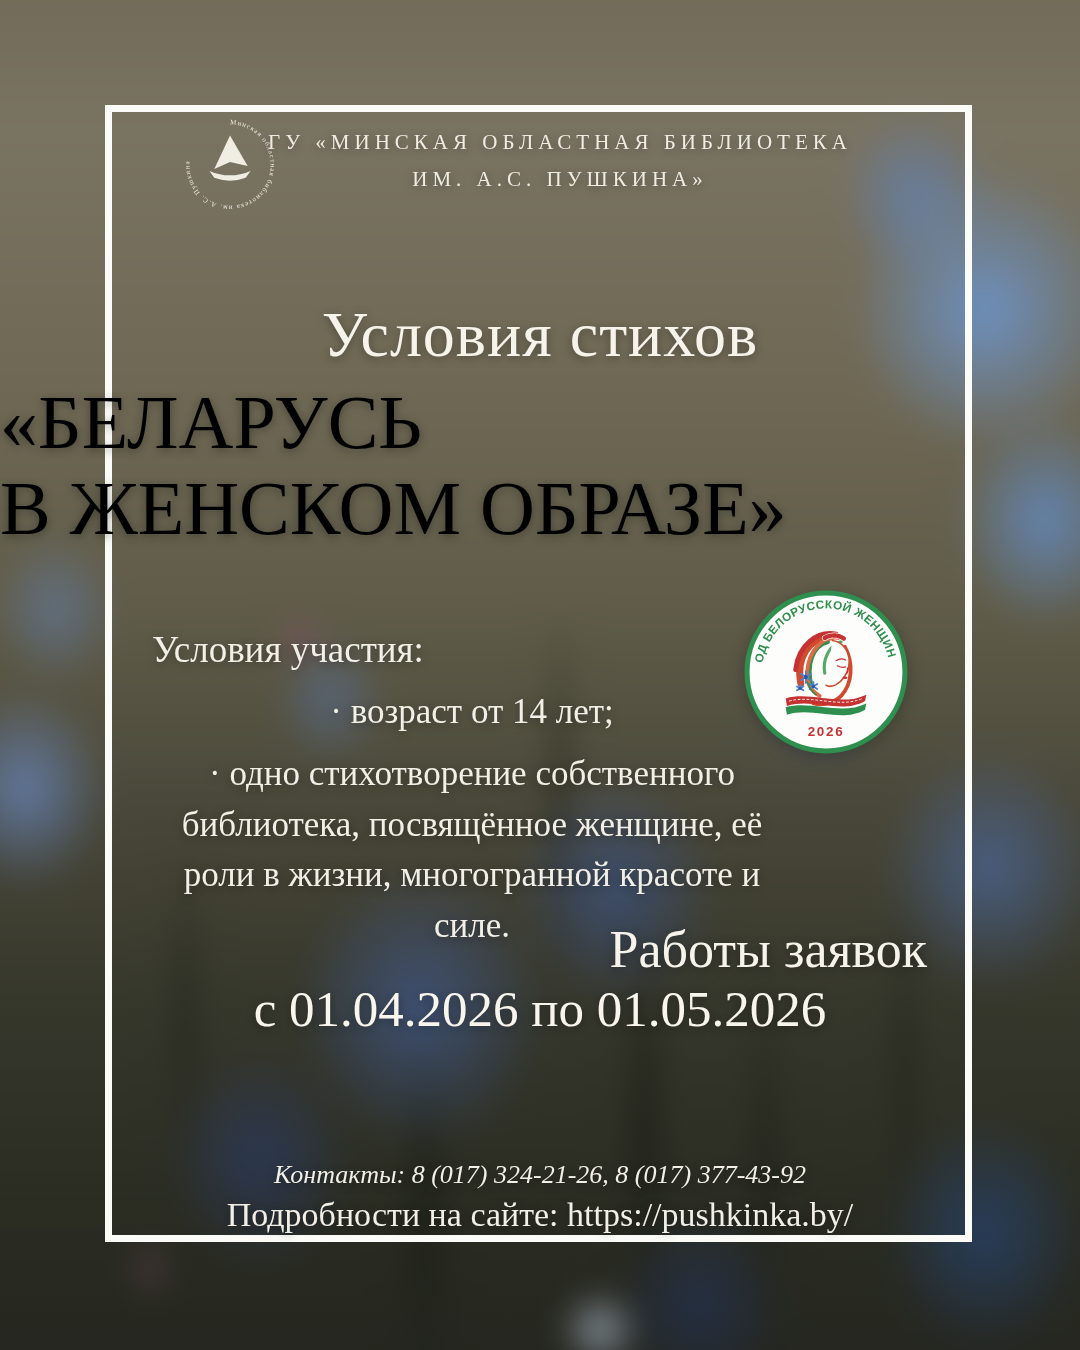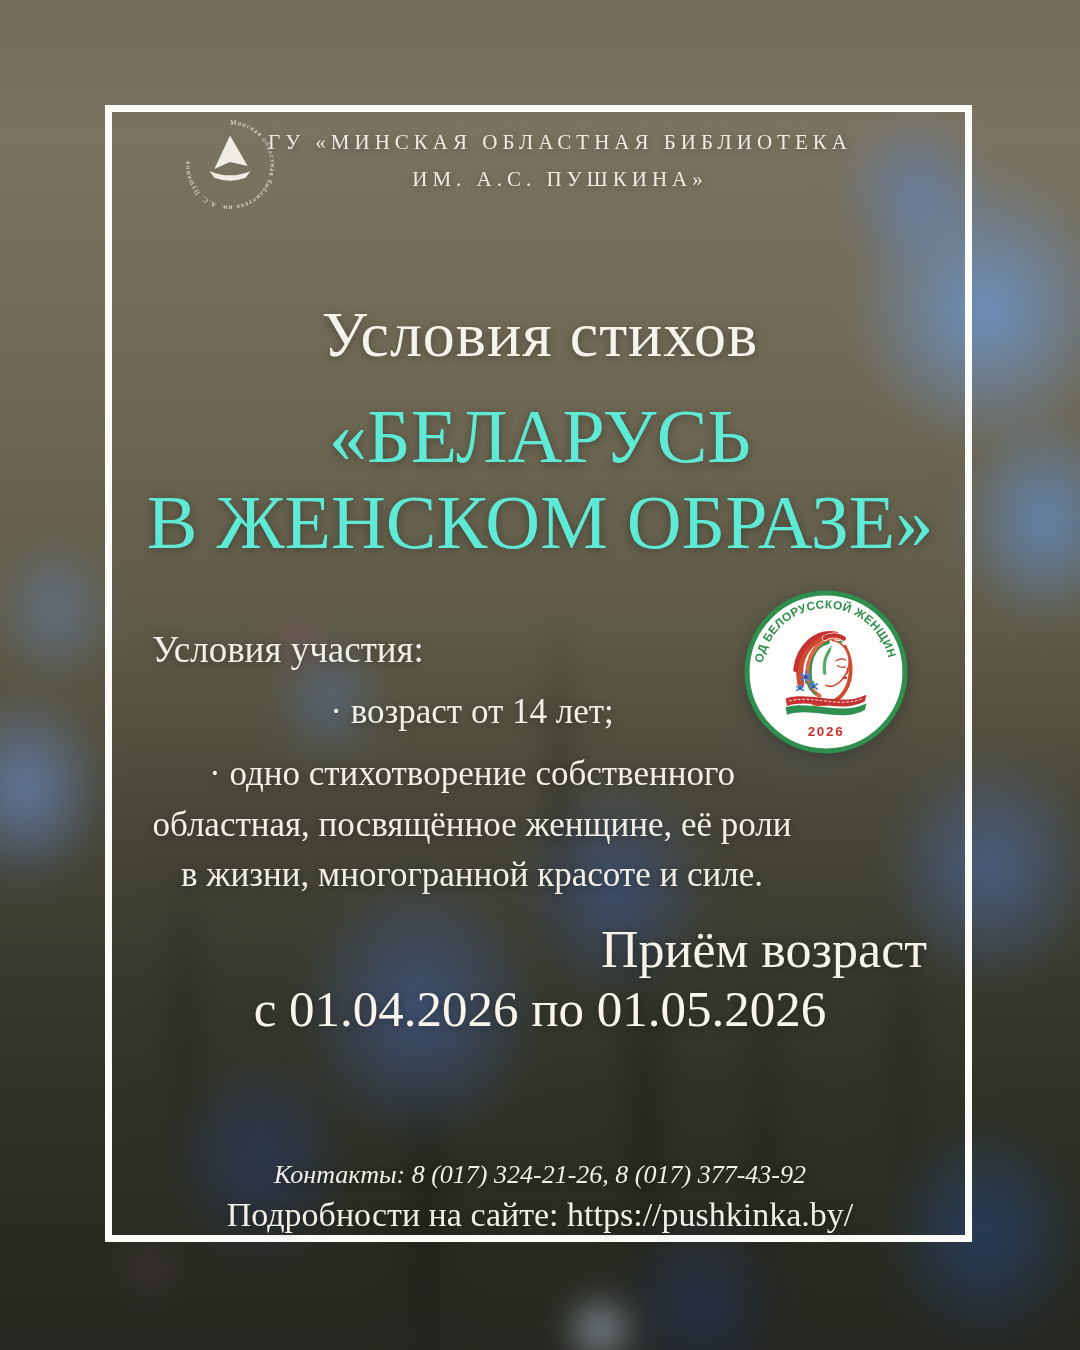--- a/index.html
+++ b/index.html
@@ -50,22 +50,22 @@
   .org-logo{position:absolute;left:181px;top:116px;width:98px;height:98px;}
   .org-name{
     position:absolute;left:170px;right:130px;top:124px;text-align:center;
     font-size:21px;letter-spacing:5px;line-height:1.78;color:#efece2;
   }
   .kicker{
     position:absolute;left:0;right:0;top:298px;text-align:center;
     font-size:64px;letter-spacing:1px;color:#f6f3ea;
   }
   .main-title{
-    position:absolute;left:0;right:0;top:394px;margin:0;text-align:center;
-    font-size:76px;line-height:1.13;font-weight:normal;color:#5eead4;letter-spacing:0;
+    position:absolute;left:0;right:0;top:380px;margin:0;
+    font-size:76px;line-height:1.13;font-weight:normal;color:#000000;letter-spacing:0;
   }
   .main-title span{display:block;}
   .conditions{position:absolute;left:152px;top:628px;width:640px;}
   .cond-heading{font-size:37px;margin:0 0 16px 0;}
   .cond-item{font-size:35px;line-height:1.44;margin:0 0 12px 0;text-align:center;}
   .badge{position:absolute;left:742px;top:588px;width:168px;height:168px;}
   .badge svg{display:block;width:100%;height:100%;filter:drop-shadow(0 3px 8px rgba(0,0,0,.25));}
   .apply-heading{position:absolute;right:153px;top:920px;font-size:52px;color:#f6f3ea;}
   .dates{position:absolute;left:0;right:0;top:980px;text-align:center;font-size:51px;color:#f8f5ec;}
   .email-line{position:absolute;left:0;right:0;top:1078px;text-align:center;font-size:31px;}
@@ -102,21 +102,21 @@
 
   <div class="kicker txt">Условия стихов</div>
   <h1 class="main-title txt">
     <span>«БЕЛАРУСЬ</span>
     <span>В ЖЕНСКОМ ОБРАЗЕ»</span>
   </h1>
 
   <section class="conditions txt">
     <div class="cond-heading">Условия участия:</div>
     <p class="cond-item">· возраст от 14 лет;</p>
-    <p class="cond-item">· одно стихотворение собственного областная, посвящённое женщине, её роли в жизни, многогранной красоте и силе.</p>
+    <p class="cond-item">· одно стихотворение собственного библиотека, посвящённое женщине, её роли в жизни, многогранной красоте и силе.</p>
   </section>
 
   <div class="badge">
     <svg viewBox="0 0 200 200" xmlns="http://www.w3.org/2000/svg" aria-hidden="true">
       <circle cx="100" cy="100" r="94" fill="#fdfdfb" stroke="#2f8f4e" stroke-width="6"></circle>
       <defs>
         <path id="badge-arc" d="M 25.2,86.8 A 76,76 0 0 1 174.8,86.8" fill="none"></path>
       </defs>
       <text font-size="14" font-weight="bold" fill="#2f8f4e" letter-spacing="0.4" text-anchor="middle" font-family="Liberation Sans, sans-serif">
         <textPath href="#badge-arc" startOffset="50%">ГОД БЕЛОРУССКОЙ ЖЕНЩИНЫ</textPath>
@@ -150,18 +150,18 @@
         <circle cx="-41" cy="30" r="2.3" fill="#2b57a8" stroke="none"></circle>
         <path d="M -30,20 q 6,14 14,20" stroke="#2f8f4e" stroke-width="2.5"></path>
 
         <path d="M -64,46 C -24,34 24,60 64,40 L 62,50 C 24,72 -22,44 -62,58 Z" fill="#c63131" stroke="none"></path>
         <path d="M -58,50 C -22,40 22,62 58,46" stroke="#fdfdfb" stroke-width="1.5" stroke-dasharray="3 4"></path>
         <path d="M -64,60 C -24,48 24,74 64,54 L 62,64 C 24,86 -22,58 -62,72 Z" fill="#2f8f4e" stroke="none"></path>
       </g>
     </svg>
   </div>
 
-  <div class="apply-heading txt">Приём возраст</div>
+  <div class="apply-heading txt">Работы заявок</div>
   <div class="dates txt">с 01.04.2026 по 01.05.2026</div>
 
   <div class="contacts txt">Контакты: 8 (017) 324-21-26, 8 (017) 377-43-92</div>
   <div class="website txt">Подробности на сайте: https://pushkinka.by/</div>
 </div>
 
 </body></html>

